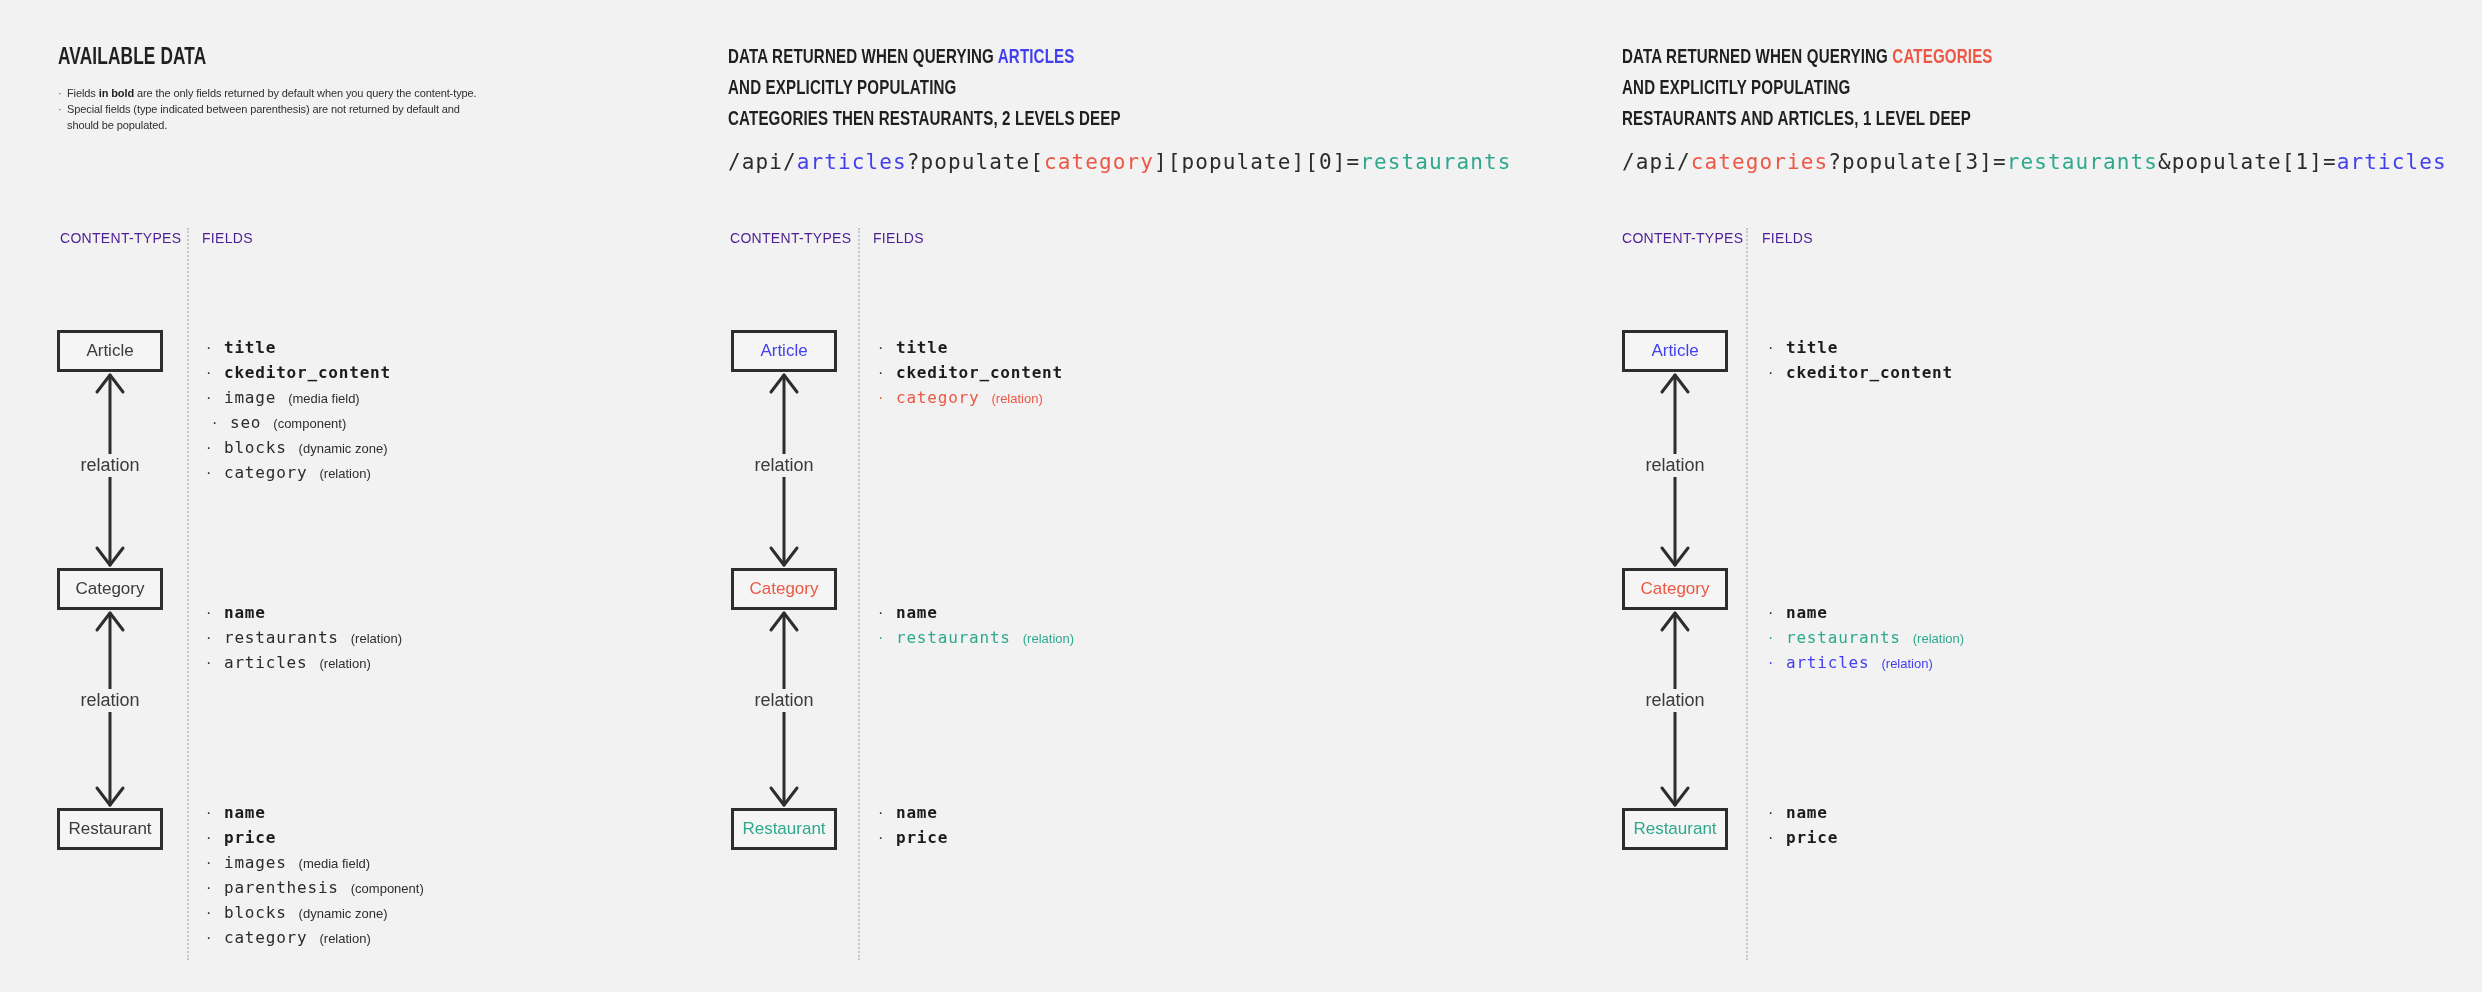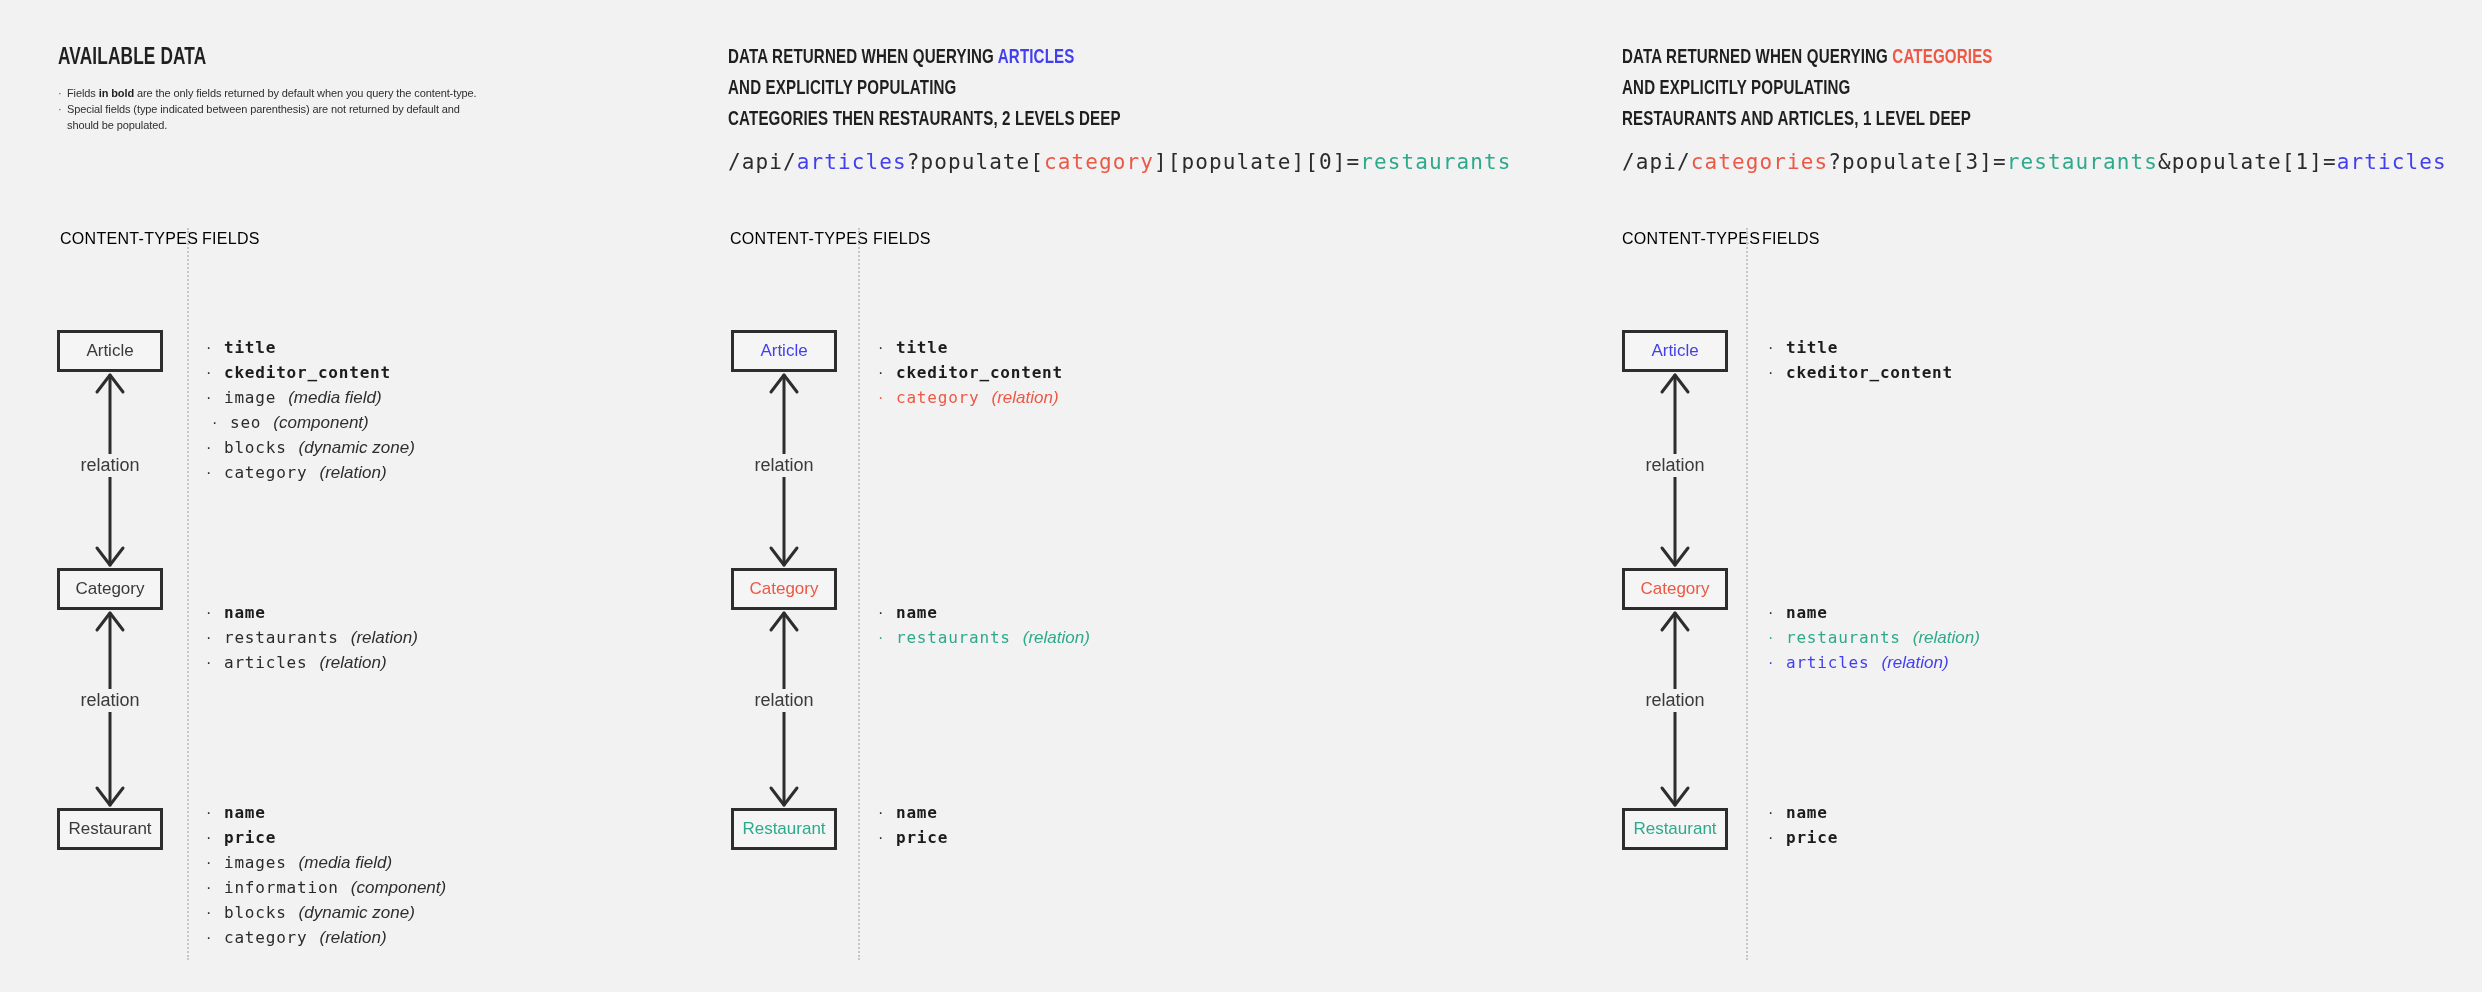--- a/index.html
+++ b/index.html
@@ -23,39 +23,39 @@
   
   .notes{width:436px;color:#2f2f2f;font-size:11px;line-height:16px;letter-spacing:-.1px;}
   .note{display:flex;}
   .note .dot{width:9px;flex:0 0 9px;color:#555;}
   .note b{font-weight:bold;color:#1f1f1f;}
 
   
   .code{font-family:"DejaVu Sans Mono",monospace;font-size:21px;letter-spacing:1.1px;white-space:pre;color:#2b2b2b;}
 
   
-  .col-label{font-size:16px;letter-spacing:.3px;color:#000000;white-space:pre;}
+  .col-label{font-size:14px;letter-spacing:.3px;color:#4c1d95;white-space:pre;}
 
   
   .divider{width:0;border-left:2px dotted #c6c6c6;}
 
   
   .ct-box{
     width:106px;height:42px;box-sizing:border-box;
     border:3px solid #2d2d2d;background:#f5f5f5;
     display:flex;align-items:center;justify-content:center;
     font-size:17px;color:#3a3a3a;white-space:pre;
   }
 
   
   .field-line{height:25px;line-height:25px;white-space:pre;font-size:16px;margin-top:43px;}
   .field-line .bullet{display:inline-block;font-size:16px;color:#2e2e2e;}
   .field-line .fname{font-family:"DejaVu Sans Mono",monospace;letter-spacing:.8px;color:#2b2b2b;}
   .field-line .fname.bold{font-weight:bold;color:#1c1c1c;}
-  .field-line .ftype{font-size:17px;letter-spacing:0;margin-left:12px;color:#2e2e2e;font-family:"Liberation Sans",sans-serif;font-style:italic;}
+  .field-line .ftype{font-size:13px;letter-spacing:0;margin-left:12px;color:#2e2e2e;font-family:"Liberation Sans",sans-serif;}
 
   
   .relation-label{
     font-size:18px;color:#3a3a3a;background:#f2f2f2;
     padding:1px 5px;transform:translateX(-50%);white-space:pre;
   }
 </style>
 </head>
 <body>
 
@@ -85,21 +85,21 @@
       <div class="field-line abs" style="left: 206px; top: 392px;"><span class="bullet" style="width: 18px;">·</span><span class="fname">blocks</span><span class="ftype">(dynamic zone)</span></div>
       <div class="field-line abs" style="left: 206px; top: 417px;"><span class="bullet" style="width: 18px;">·</span><span class="fname">category</span><span class="ftype">(relation)</span></div>
       <div class="ct-box abs" style="left: 57px; top: 568px;"><span>Category</span></div>
       <div class="field-line abs" style="left: 206px; top: 557px;"><span class="bullet" style="width: 18px;">·</span><span class="fname bold">name</span></div>
       <div class="field-line abs" style="left: 206px; top: 582px;"><span class="bullet" style="width: 18px;">·</span><span class="fname">restaurants</span><span class="ftype">(relation)</span></div>
       <div class="field-line abs" style="left: 206px; top: 607px;"><span class="bullet" style="width: 18px;">·</span><span class="fname">articles</span><span class="ftype">(relation)</span></div>
       <div class="ct-box abs" style="left: 57px; top: 808px;"><span>Restaurant</span></div>
       <div class="field-line abs" style="left: 206px; top: 757px;"><span class="bullet" style="width: 18px;">·</span><span class="fname bold">name</span></div>
       <div class="field-line abs" style="left: 206px; top: 782px;"><span class="bullet" style="width: 18px;">·</span><span class="fname bold">price</span></div>
       <div class="field-line abs" style="left: 206px; top: 807px;"><span class="bullet" style="width: 18px;">·</span><span class="fname">images</span><span class="ftype">(media field)</span></div>
-      <div class="field-line abs" style="left: 206px; top: 832px;"><span class="bullet" style="width: 18px;">·</span><span class="fname">information</span><span class="ftype">(component)</span></div>
+      <div class="field-line abs" style="left: 206px; top: 832px;"><span class="bullet" style="width: 18px;">·</span><span class="fname">parenthesis</span><span class="ftype">(component)</span></div>
       <div class="field-line abs" style="left: 206px; top: 857px;"><span class="bullet" style="width: 18px;">·</span><span class="fname">blocks</span><span class="ftype">(dynamic zone)</span></div>
       <div class="field-line abs" style="left: 206px; top: 882px;"><span class="bullet" style="width: 18px;">·</span><span class="fname">category</span><span class="ftype">(relation)</span></div>
       <svg width="44" height="196" viewBox="0 0 44 196" class="abs" style="left: 88px; top: 372px;">
         <line x1="22" y1="3" x2="22" y2="193" stroke="#2d2d2d" stroke-width="3" fill="none" stroke-linecap="round" stroke-linejoin="round"></line>
         <polyline points="9,20 22,3 35,20" stroke="#2d2d2d" stroke-width="3" fill="none" stroke-linecap="round" stroke-linejoin="round"></polyline>
         <polyline points="9,176 22,193 35,176" stroke="#2d2d2d" stroke-width="3" fill="none" stroke-linecap="round" stroke-linejoin="round"></polyline>
       </svg>
       <div class="relation-label abs" style="left: 110px; top: 454px;">relation</div>
       <svg width="44" height="198" viewBox="0 0 44 198" class="abs" style="left: 88px; top: 610px;">
         <line x1="22" y1="3" x2="22" y2="195" stroke="#2d2d2d" stroke-width="3" fill="none" stroke-linecap="round" stroke-linejoin="round"></line>

